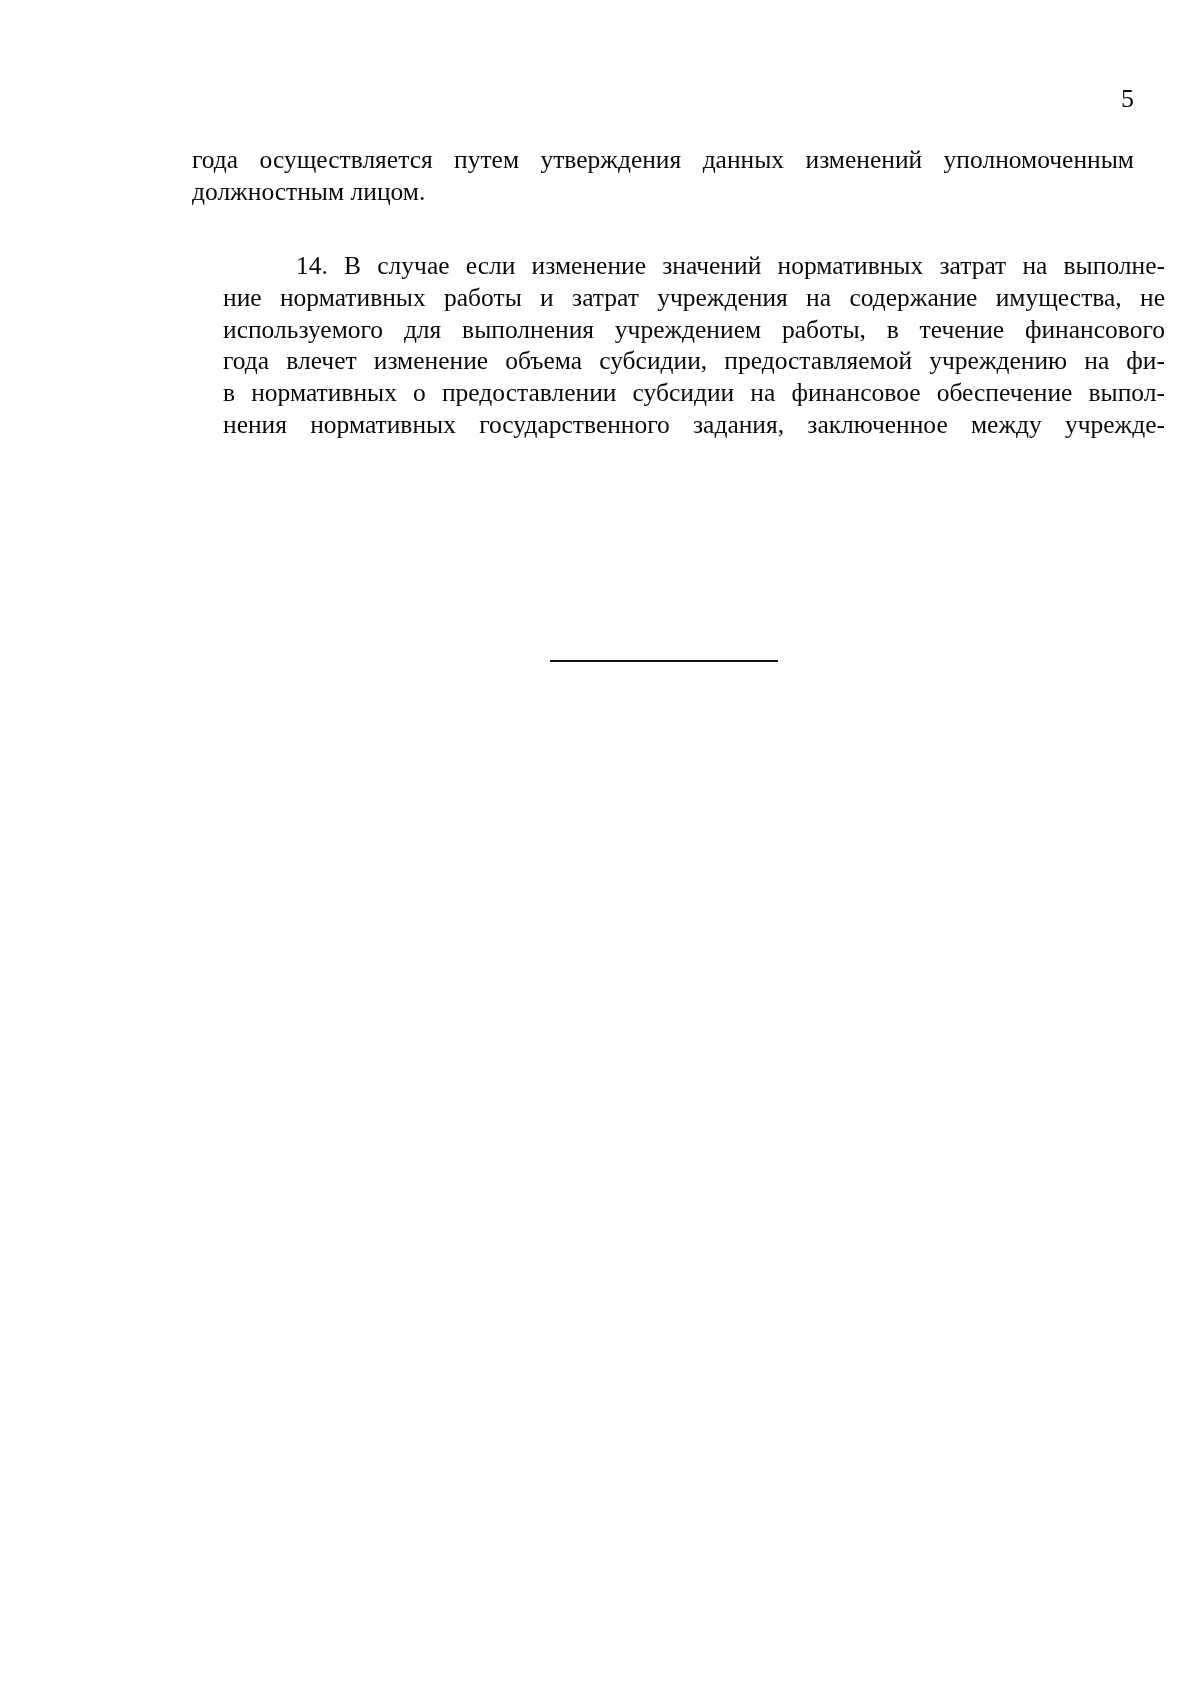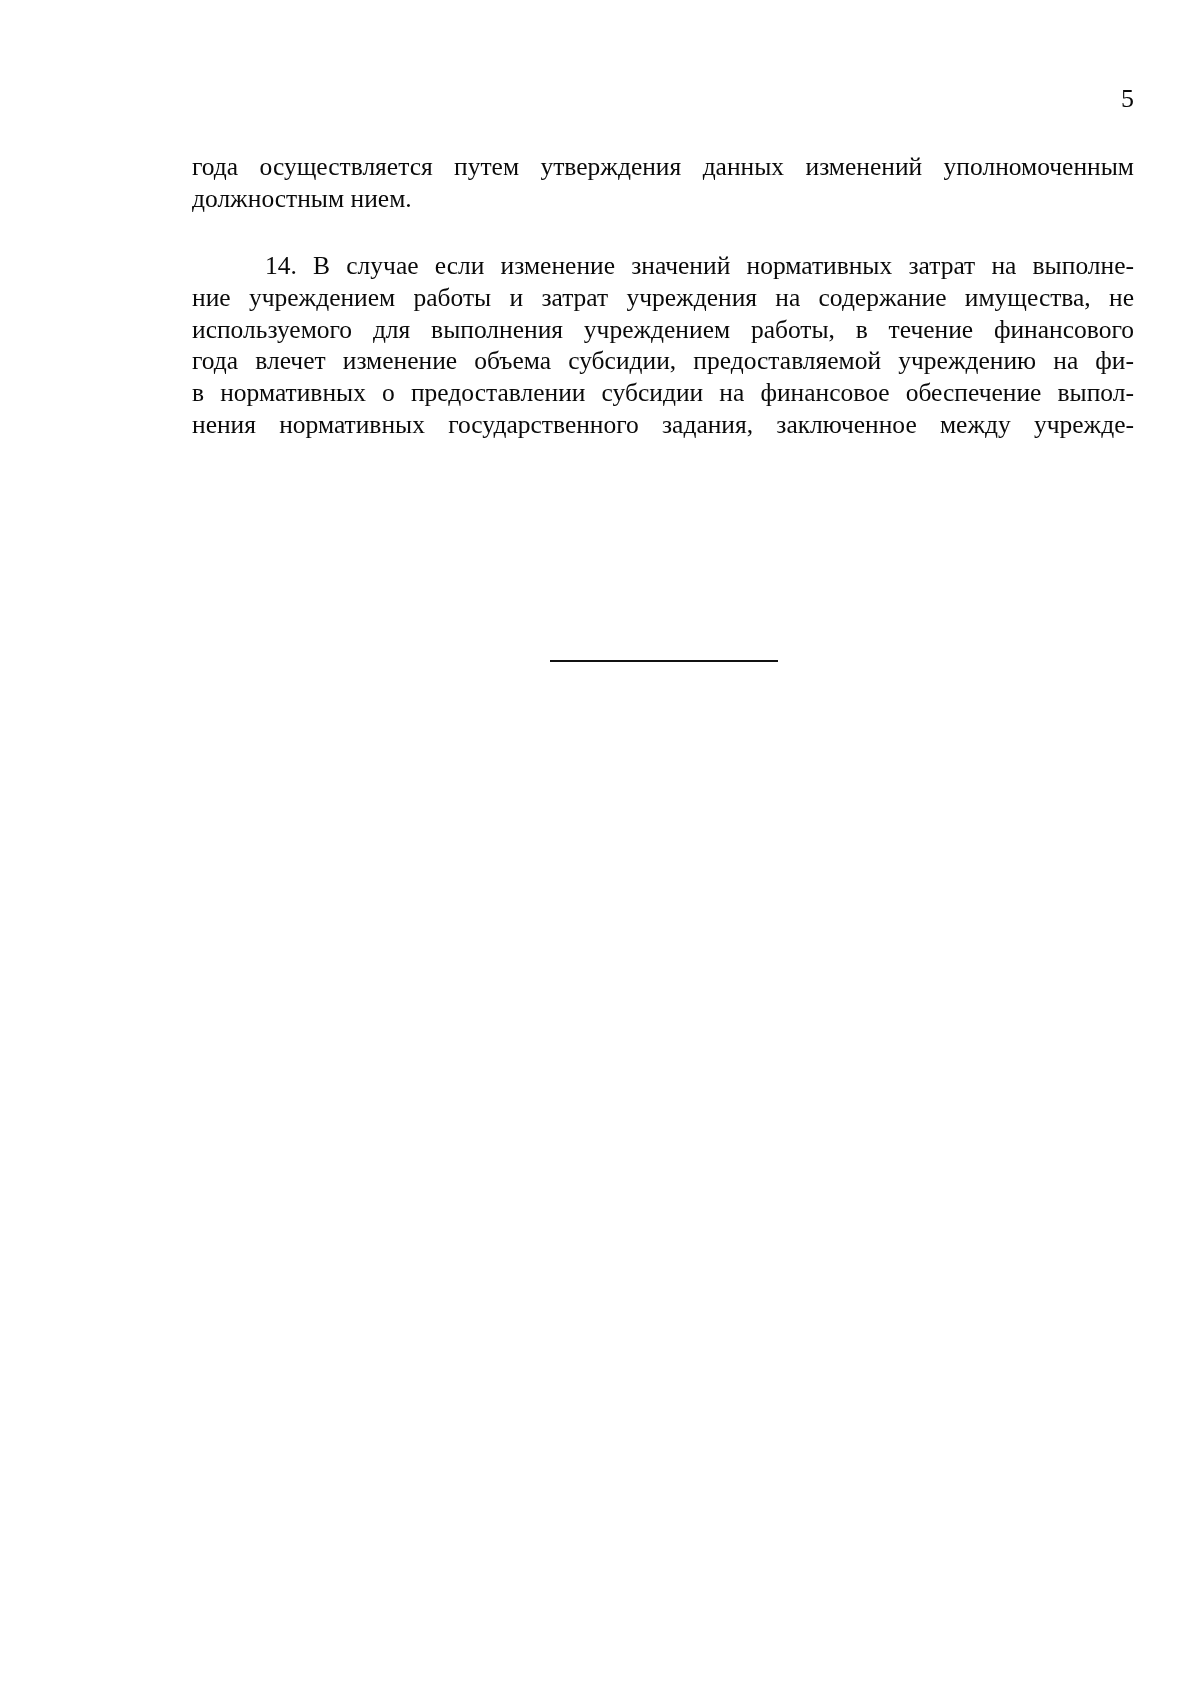--- a/index.html
+++ b/index.html
@@ -38,49 +38,50 @@
       text-align: justify;
       text-align-last: justify;
     }
     .line.last {
       text-align-last: left;
     }
     .line.indent {
       padding-left: 73px;
     }
     .para-continued {
-      top: 151px;
+      top: 144px;
     }
     .para-14 {
       top: 250px;
+      margin-left: 31px;
     }
     .separator-rule {
       position: absolute;
       left: 550px;
       top: 660px;
       width: 228px;
       height: 2px;
       background: #111111;
     }
   </style>
 </head>
 <body>
 
 <div>
 
   <div class="page-number">5</div>
 
   <div class="text-block para-continued">
     <span class="line">года осуществляется путем утверждения данных изменений уполномоченным</span>
-    <span class="line last">должностным нием.</span>
+    <span class="line last">должностным лицом.</span>
   </div>
 
   <div class="text-block para-14">
     <span class="line indent">14. В случае если изменение значений нормативных затрат на выполне-</span>
-    <span class="line">ние учреждением работы и затрат учреждения на содержание имущества, не</span>
+    <span class="line">ние нормативных работы и затрат учреждения на содержание имущества, не</span>
     <span class="line">используемого для выполнения учреждением работы, в течение финансового</span>
     <span class="line">года влечет изменение объема субсидии, предоставляемой учреждению на фи-</span>
     <span class="line">в нормативных о предоставлении субсидии на финансовое обеспечение выпол-</span>
     <span class="line">нения нормативных государственного задания, заключенное между учрежде-</span>
   </div>
 
   <div class="separator-rule"></div>
 
 </div>
 

